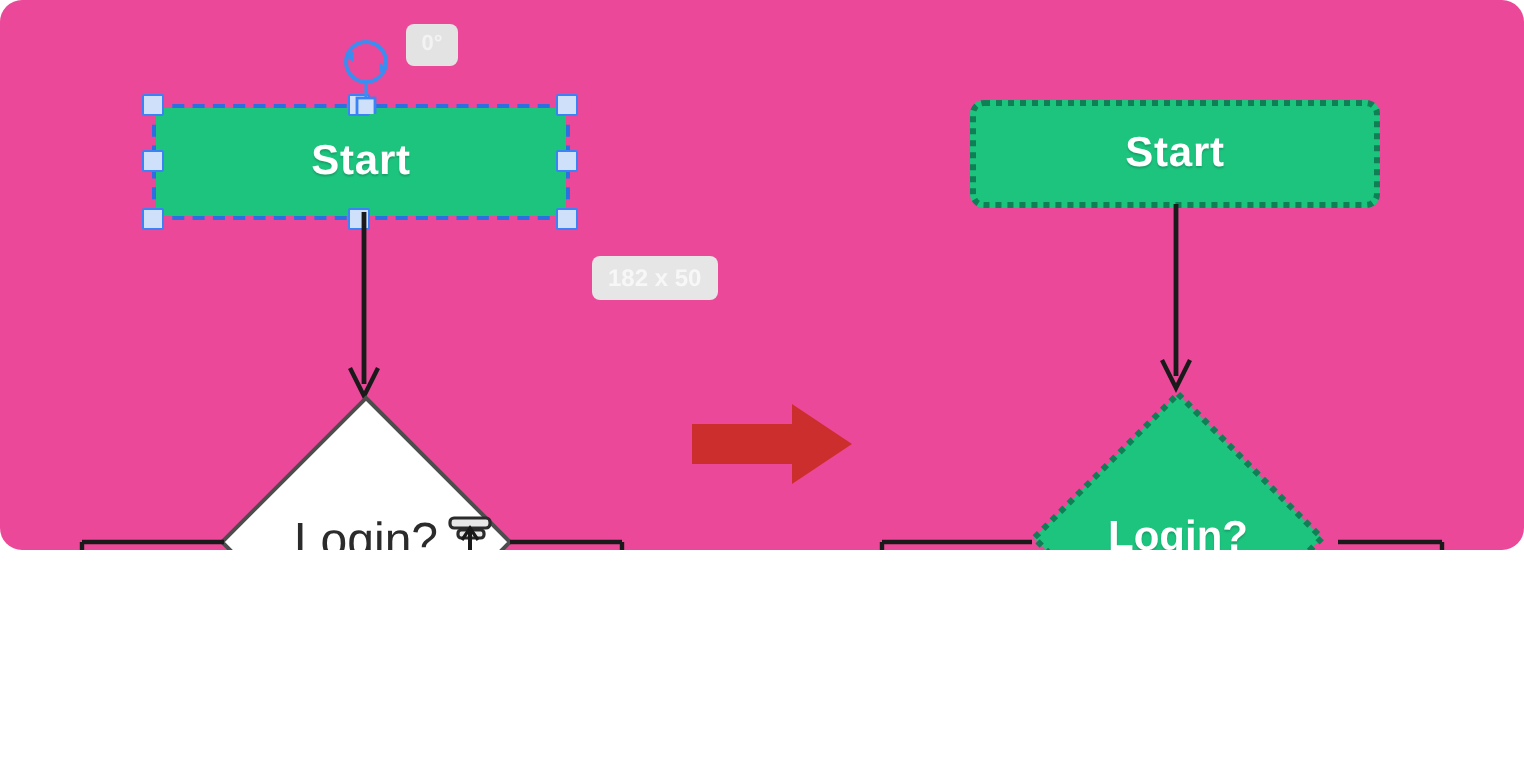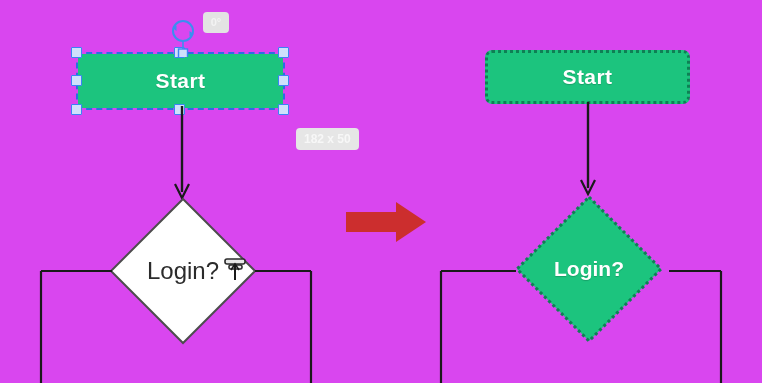--- a/index.html
+++ b/index.html
@@ -8,23 +8,24 @@
     padding: 0;
     background: #ffffff;
   }
   body {
     font-family: "Liberation Sans", sans-serif;
     -webkit-font-smoothing: antialiased;
   }
   #canvas {
     position: relative;
     width: 762px;
-    height: 383px;
-    background: #d946ef;
+    height: 275px;
+    background: #ec4899;
     overflow: hidden;
+    border-radius: 11px;
   }
 
   
   .abs { position: absolute; }
 
   
 
   
   #left-start-box {
     left: 78px;

